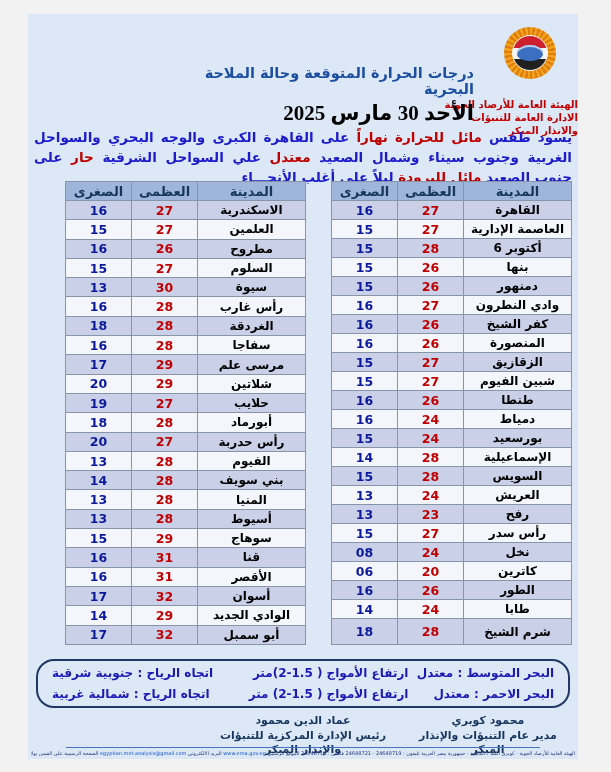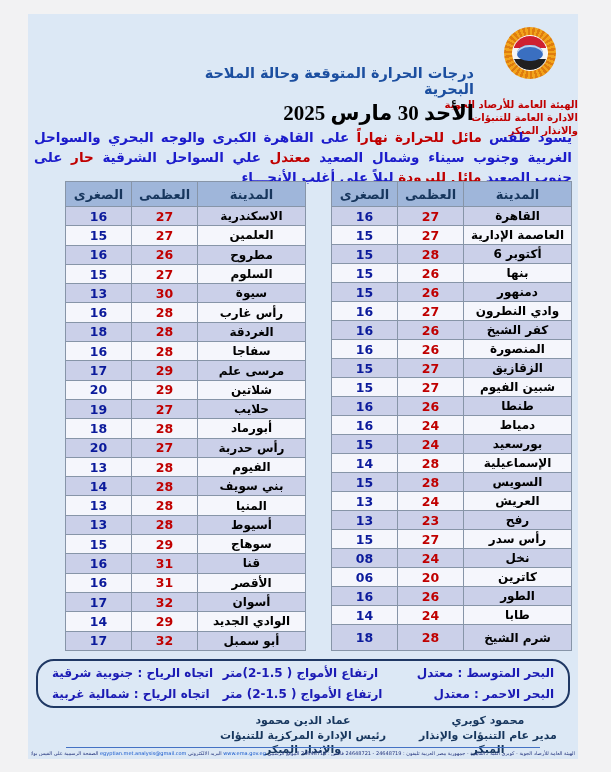--- a/index.html
+++ b/index.html
@@ -24,38 +24,38 @@
 
   
   .intro { position:absolute; top:113px; right:6px; left:6px; text-align:justify;
     font-weight:bold; font-size:13.5px; line-height:20px; color:#1c1ccb; }
   .intro .red { color:#c00000; }
 
   
   .tables { position:absolute; top:167px; right:6px; left:37px; display:flex; justify-content:space-between; }
   table { border-collapse:collapse; width:241px; table-layout:fixed; }
   th, td { border:1px solid #8795a8; text-align:center; vertical-align:middle; }
-  th { height:25px; background:#9fb6da; color:#17365d; font-size:13px; font-weight:bold; }
+  th { height:19px; background:#9fb6da; color:#17365d; font-size:13px; font-weight:bold; }
   td { height:19px; font-size:12px; font-weight:bold; }
   col.c-city { width:45%; } col.c-max { width:27.5%; } col.c-min { width:27.5%; }
   tbody tr:nth-child(odd)  td { background:#cbd0e9; }
   tbody tr:nth-child(even) td { background:#f5f6fc; }
   td.city { color:#000;margin-top:16px; }
   td.max { color:#c00000; font-size:12.5px; }
   td.min { color:#0b1a9b; font-size:12.5px; }
   .t-cairo tbody tr:last-child td { height:26px; }
 
   
   .marine { position:absolute; top:645px; left:8px; right:8px; height:49px;
     border:2px solid #1f3864; border-radius:18px; display:grid;
     grid-template-rows:1fr 1fr; padding:2px 14px; }
   .marine-row { display:grid; grid-template-columns:29% 37% 34%; align-items:center;
     color:#1b1bb4; font-weight:bold; font-size:12px; }
   .marine-row .sea  { text-align:right; }
-  .marine-row .wav  { text-align:left; }
+  .marine-row .wav  { text-align:right; }
   .marine-row .wind { text-align:left; }
 
   
   .signatures { position:absolute; top:700px; left:4px; right:4px;
     display:grid; grid-template-columns:1fr 1.15fr 1fr; }
   .sig { text-align:center; color:#17365d; font-weight:bold; font-size:11px; line-height:14.5px; }
 
   
   .footline { position:absolute; top:733px; left:38px; right:38px; border-top:1.5px solid #4472c4; }
   .tinyfooter { position:absolute; top:736px; left:3px; right:3px; text-align:center;

